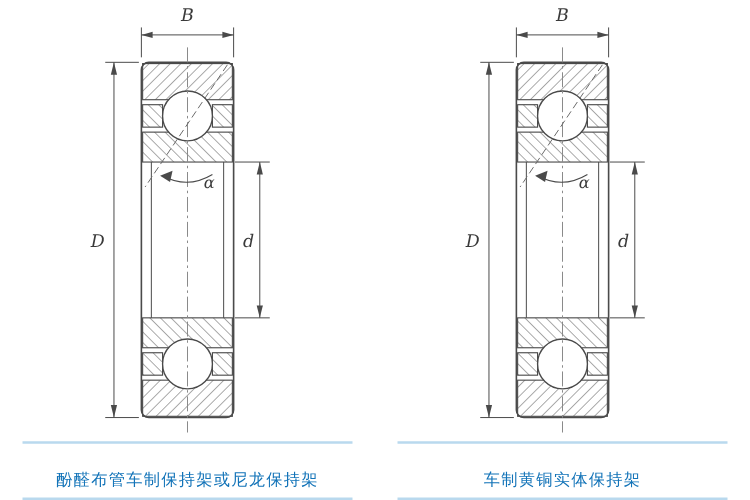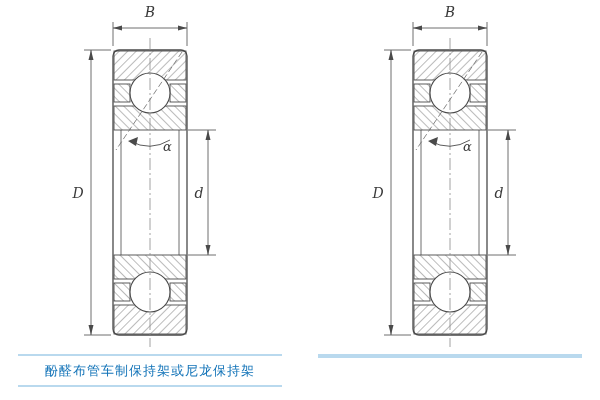--- a/index.html
+++ b/index.html
@@ -8,21 +8,21 @@
     font-family:"Liberation Sans", sans-serif;
     overflow:hidden;
   }
   .wrap{display:flex;width:600px;height:400px;}
   .figure{width:300px;height:400px;display:flex;flex-direction:column;align-items:center;}
   .figure svg{display:block;}
   .caption-block{width:264px;margin-top:2px;}
   .caption-rule{height:2px;background:#b9d9ee;}
   .caption-text{
     text-align:center;color:#1273b8;font-size:13px;
-    padding:6px 0 5px 0;letter-spacing:1px;white-space:nowrap;
+    padding:20px 0 5px 0;letter-spacing:1px;white-space:nowrap;
     font-family:"Liberation Sans", sans-serif;
   }
   .dim-label{
     font-family:"DejaVu Serif", serif;
     font-style:italic;font-size:14px;fill:#3a3a3a;
   }
   .angle-label{
     font-family:"DejaVu Serif", serif;
     font-style:italic;font-size:13px;fill:#3a3a3a;
   }
@@ -152,17 +152,18 @@
         <line x1="188" y1="130" x2="216" y2="130"></line>
         <line x1="188" y1="255" x2="216" y2="255"></line>
         <line x1="208" y1="130" x2="208" y2="255"></line>
         <polygon points="208,130 205.5,140 210.5,140" fill="#4a4a4a" stroke="none"></polygon>
         <polygon points="208,255 205.5,245 210.5,245" fill="#4a4a4a" stroke="none"></polygon>
       </g>
       <text x="199" y="198" class="dim-label" text-anchor="middle">d</text>
     </svg>
     <div class="caption-block">
       <div class="caption-rule"></div>
+      <div class="caption-text">车制黄铜实体保持架</div>
       <div class="caption-rule"></div>
     </div>
   </div>
 
 </div>
 
 </body></html>

